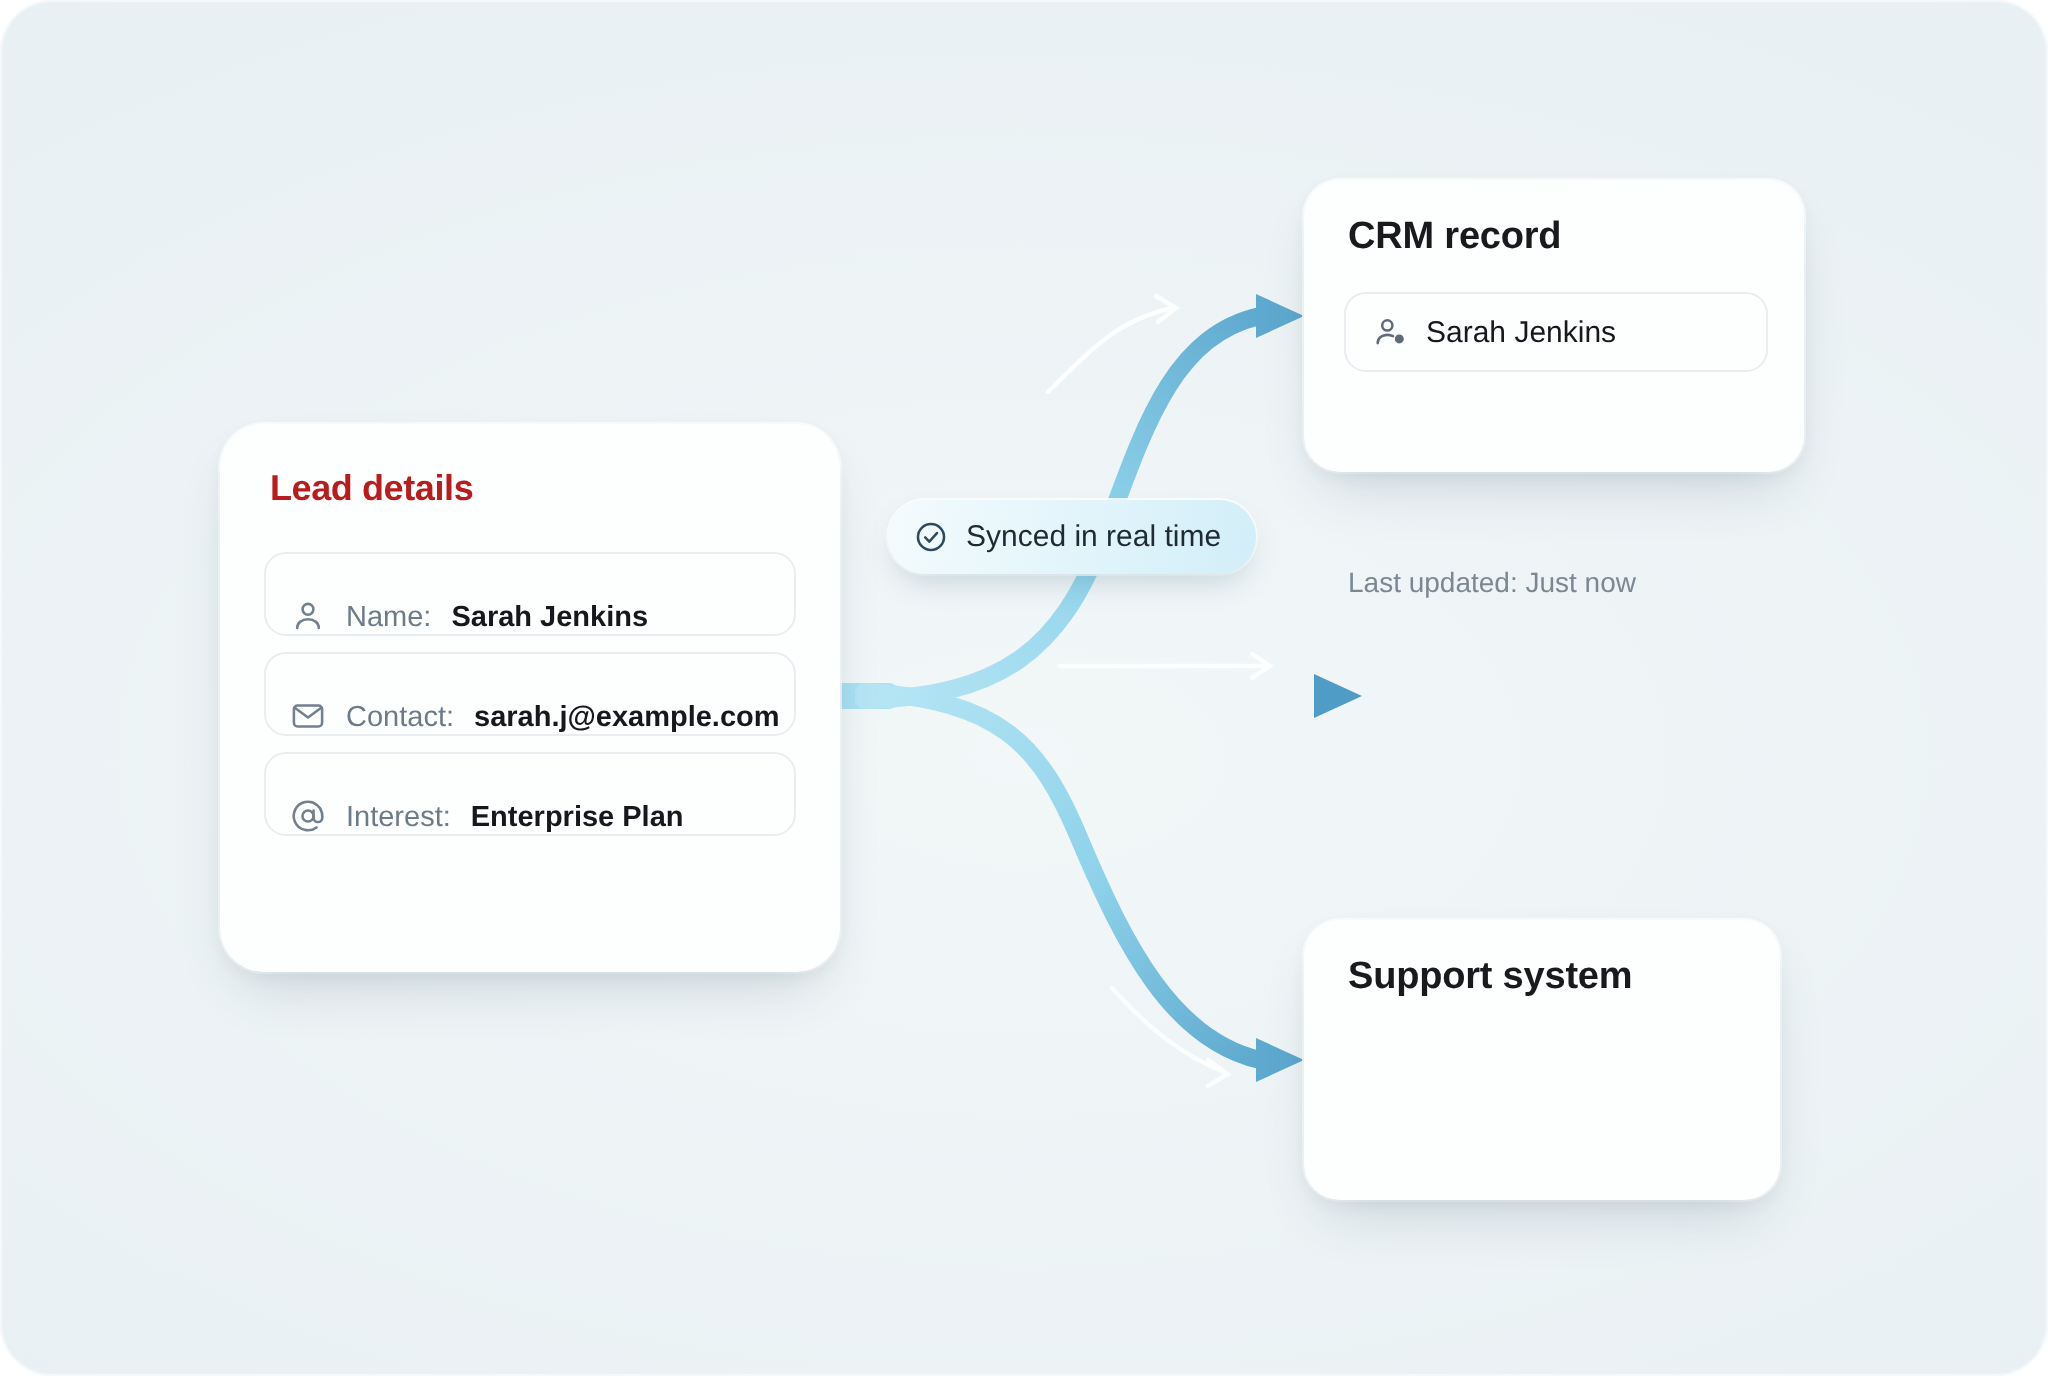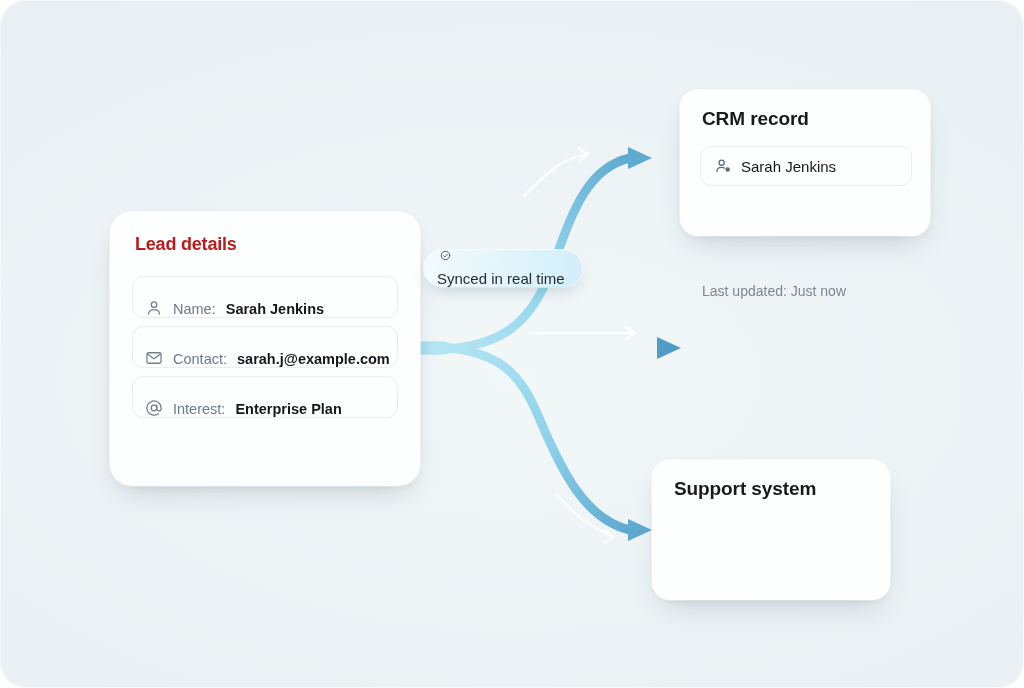--- a/index.html
+++ b/index.html
@@ -59,40 +59,39 @@
     position:absolute;left:20px;display:flex;align-items:center;gap:9px;
     height:40px;border:1px solid #e9edf1;border-radius:11px;
     background:#fdfefe;padding:0 13px;box-sizing:border-box;
   }
   .chip .ico{flex:0 0 auto;width:18px;height:18px;display:block;color:#5f6b78;}
   .chip .ctext{font-size:15px;color:#16181d;white-space:nowrap;}
   .chip .ctext .muted{color:#6d7b88;font-weight:400;}
   .chip .ctext .strong{color:#16181d;font-weight:600;}
   .rc-cap{position:absolute;left:22px;font-size:14px;color:#7b8894;white-space:nowrap;}
 
-  .crm{left:680px;top:90px;width:250px;height:146px;}
+  .crm{left:652px;top:90px;width:250px;height:146px;}
   .crm .chip{top:56px;width:212px;}
   .crm .rc-cap{top:193px;}
 
   .pipe{left:688px;top:276px;width:226px;height:142px;}
   .pipe .chip{top:54px;width:188px;}
   .pipe .rc-cap{top:378px;}
 
   .supp{left:652px;top:460px;width:238px;height:140px;}
   .supp .chip{top:52px;width:200px;}
 
   
   .pill{
-    position:absolute;left:424px;top:250px;height:37px;
-    display:flex;gap:9px;padding:0 17px 0 13px;
+    position:absolute;left:444px;top:250px;height:37px;
+    display:flex;align-items:center;gap:9px;padding:0 17px 0 13px;
     border-radius:19px;box-sizing:border-box;
     background:linear-gradient(100deg,#f4fbfd 0%,#e3f5fb 48%,#d2eef8 100%);
     box-shadow:0 7px 16px -5px rgba(40,90,115,.26),
                0 0 0 1px rgba(255,255,255,.85);
-    flex-direction:column;
   }
   .pill .ico{width:17px;height:17px;display:block;color:#2e4a5c;}
   .pill .ptext{font-size:15px;color:#1f2a33;white-space:nowrap;}
 </style>
 </head>
 <body>
 
 <div class="stage">
 
   <svg class="wires" viewBox="0 0 1024 688" xmlns="http://www.w3.org/2000/svg">

